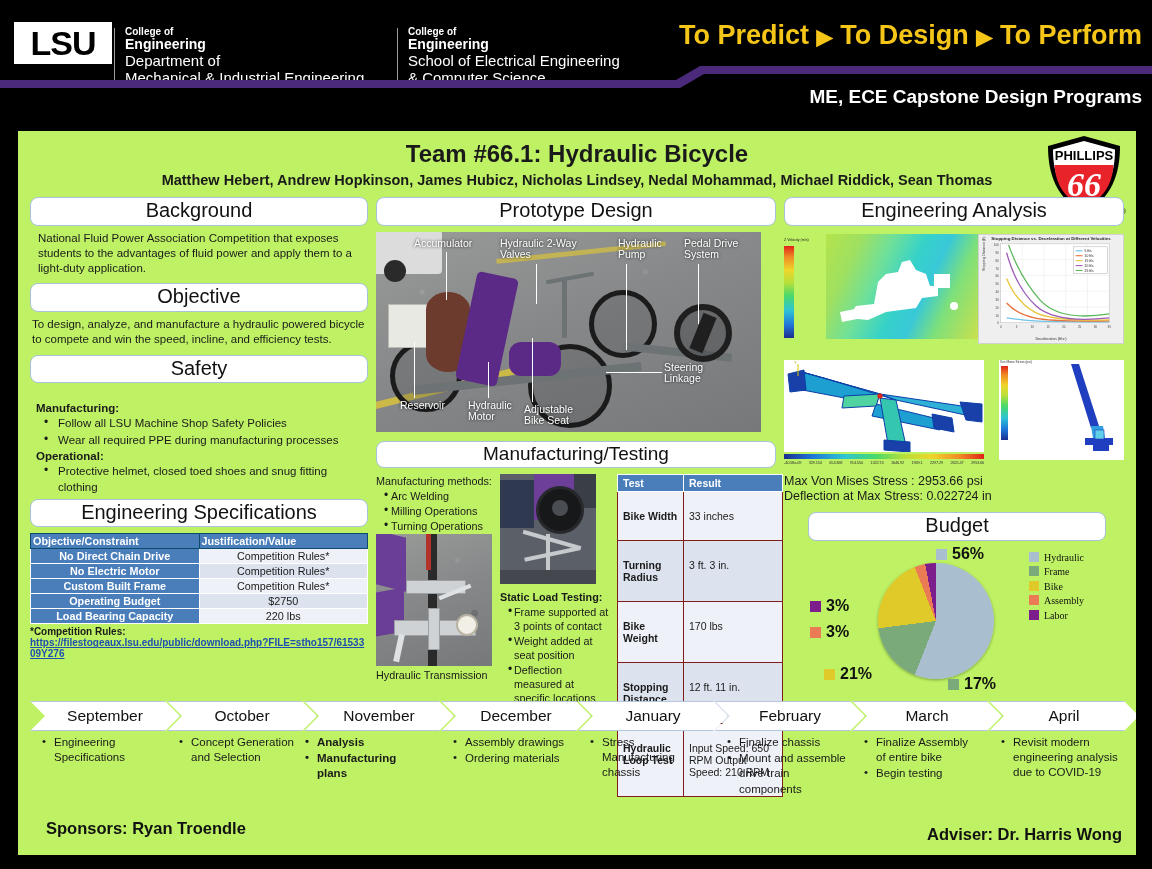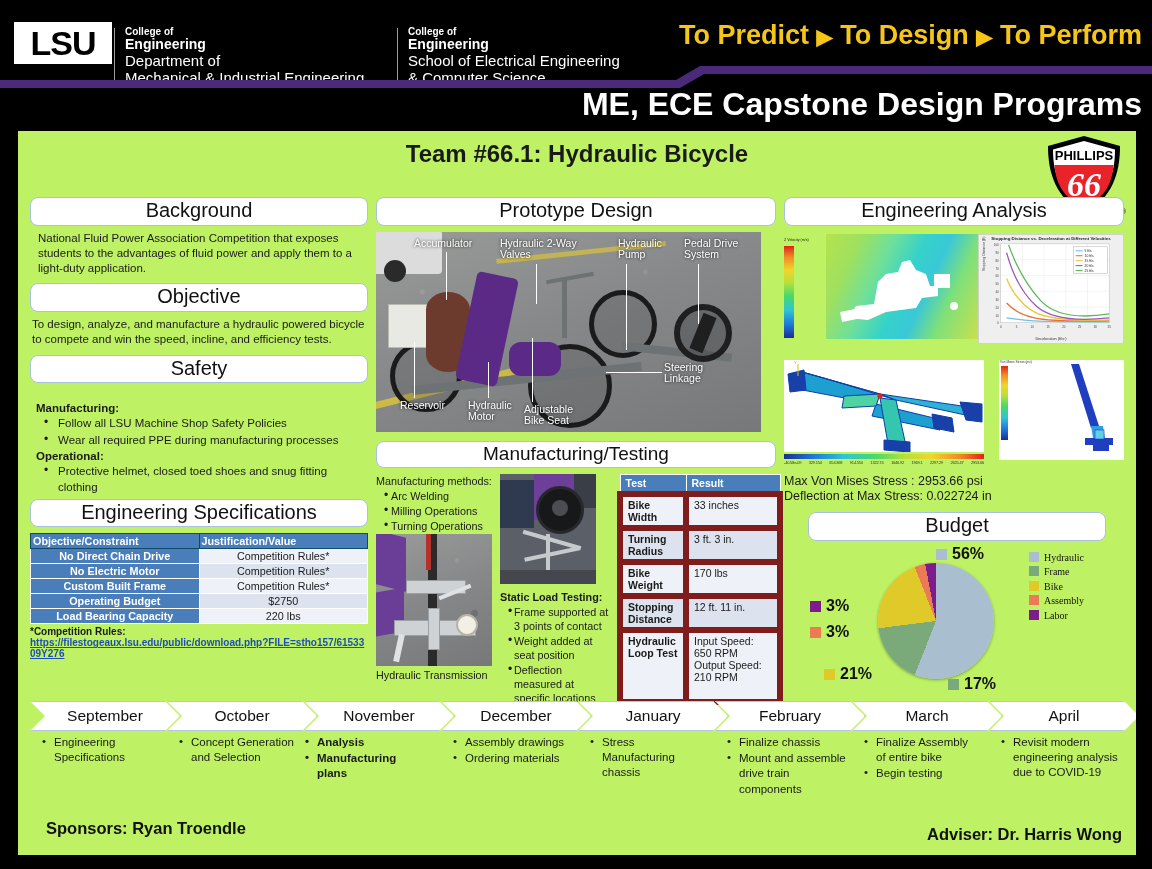--- a/index.html
+++ b/index.html
@@ -28,21 +28,21 @@
 
   #tagline {
     position:absolute; right:10px; top:20px; color:#f5c518;
     font-size:27px; font-weight:bold; white-space:nowrap;
   }
   #tagline .arw { color:#f5c518; font-size:21px; }
 
   #purple-stripe { position:absolute; left:0; top:66px; width:1152px; height:22px; }
   #subtitle {
     position:absolute; right:10px; top:86px; color:#fff;
-    font-size:32px; font-weight:bold; white-space:nowrap;
+    font-size:19px; font-weight:bold; white-space:nowrap;
   }
 
   
   #poster {
     position:absolute; left:18px; top:131px; width:1118px; height:724px;
     background:#bef264; color:#1a1a1a; overflow:hidden;
   }
 
   .poster-title {
     position:absolute; left:0; top:9px; width:1118px; text-align:center;
@@ -97,21 +97,21 @@
   .footnote { font-size:10px; margin-top:2px; font-weight:bold; }
   .footnote .lbl { font-weight:bold; color:#1a1a1a; }
   .footnote a { color:#1d4fb0; text-decoration:underline; word-break:break-all; font-weight:bold; }
 
   
   table.res { border-collapse:collapse; width:100%; font-size:10.5px; table-layout:fixed; }
   table.res th {
     background:#4a7ebb; color:#fff; font-weight:bold; text-align:left;
     padding:2px 5px; border:1px solid #fff;
   }
-  table.res td { padding:2px 5px; border:6px solid #7f1d1d; vertical-align:top; }
+  table.res td { padding:18px 5px; border:1px solid #7f1d1d; vertical-align:top; }
   table.res td.k { font-weight:bold; }
   table.res tr:nth-child(odd) td { background:#dce3ee; }
   table.res tr:nth-child(even) td { background:#eef1f7; }
 
   
   .photo { position:relative; overflow:hidden; background:#8d8f8c; }
   .asphalt {
     background:
       radial-gradient(circle at 12% 30%, rgba(255,255,255,.10) 0 2px, transparent 3px),
       radial-gradient(circle at 42% 70%, rgba(0,0,0,.16) 0 3px, transparent 4px),
@@ -215,20 +215,21 @@
   <svg id="purple-stripe" viewBox="0 0 1152 22" preserveAspectRatio="none">
     <path d="M0,14 L676,14 L700,0 L1152,0 L1152,8 L704,8 L680,22 L0,22 Z" fill="#4b2a7b"></path>
   </svg>
 
   <div id="subtitle">ME, ECE Capstone Design Programs</div>
 </div>
 
 <div id="poster">
 
   <div class="poster-title">Team #66.1: Hydraulic Bicycle</div>
+  <div class="poster-authors">Matthew Hebert, Andrew Hopkinson, James Hubicz, Nicholas Lindsey, Nedal Mohammad, Michael Riddick, Sean Thomas</div>
 
   <svg id="phillips" viewBox="0 0 84 84">
     <path d="M42,2 L78,12 C78,40 70,64 42,80 C14,64 6,40 6,12 Z" fill="#000"></path>
     <path d="M42,7 L73,15.5 C73,40 66,60 42,74.5 C18,60 11,40 11,15.5 Z" fill="#fff"></path>
     <path d="M12.5,31 L71.5,31 C70,51 62,64 42,74 C22,64 14,51 12.5,31 Z" fill="#e8232a"></path>
     <text x="42" y="26" font-family="Liberation Sans, sans-serif" font-size="13" font-weight="bold" fill="#000" text-anchor="middle">PHILLIPS</text>
     <text x="42" y="62" font-family="Liberation Serif, serif" font-size="34" font-weight="bold" font-style="italic" fill="#fff" text-anchor="middle">66</text>
     <text x="79" y="80" font-size="7" fill="#000">®</text>
   </svg>
 

